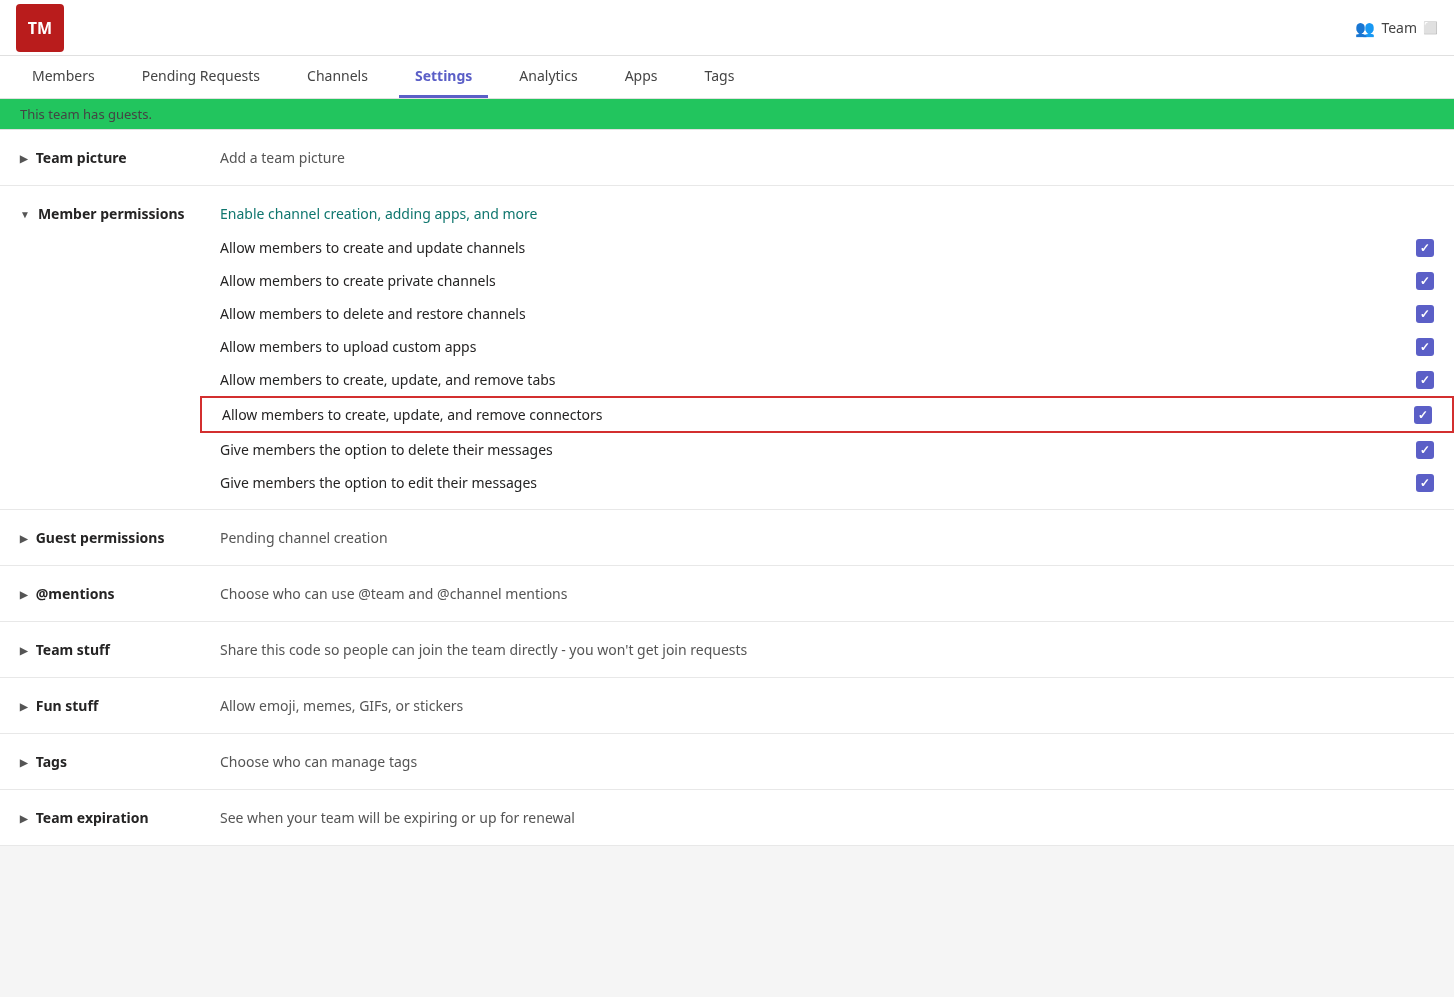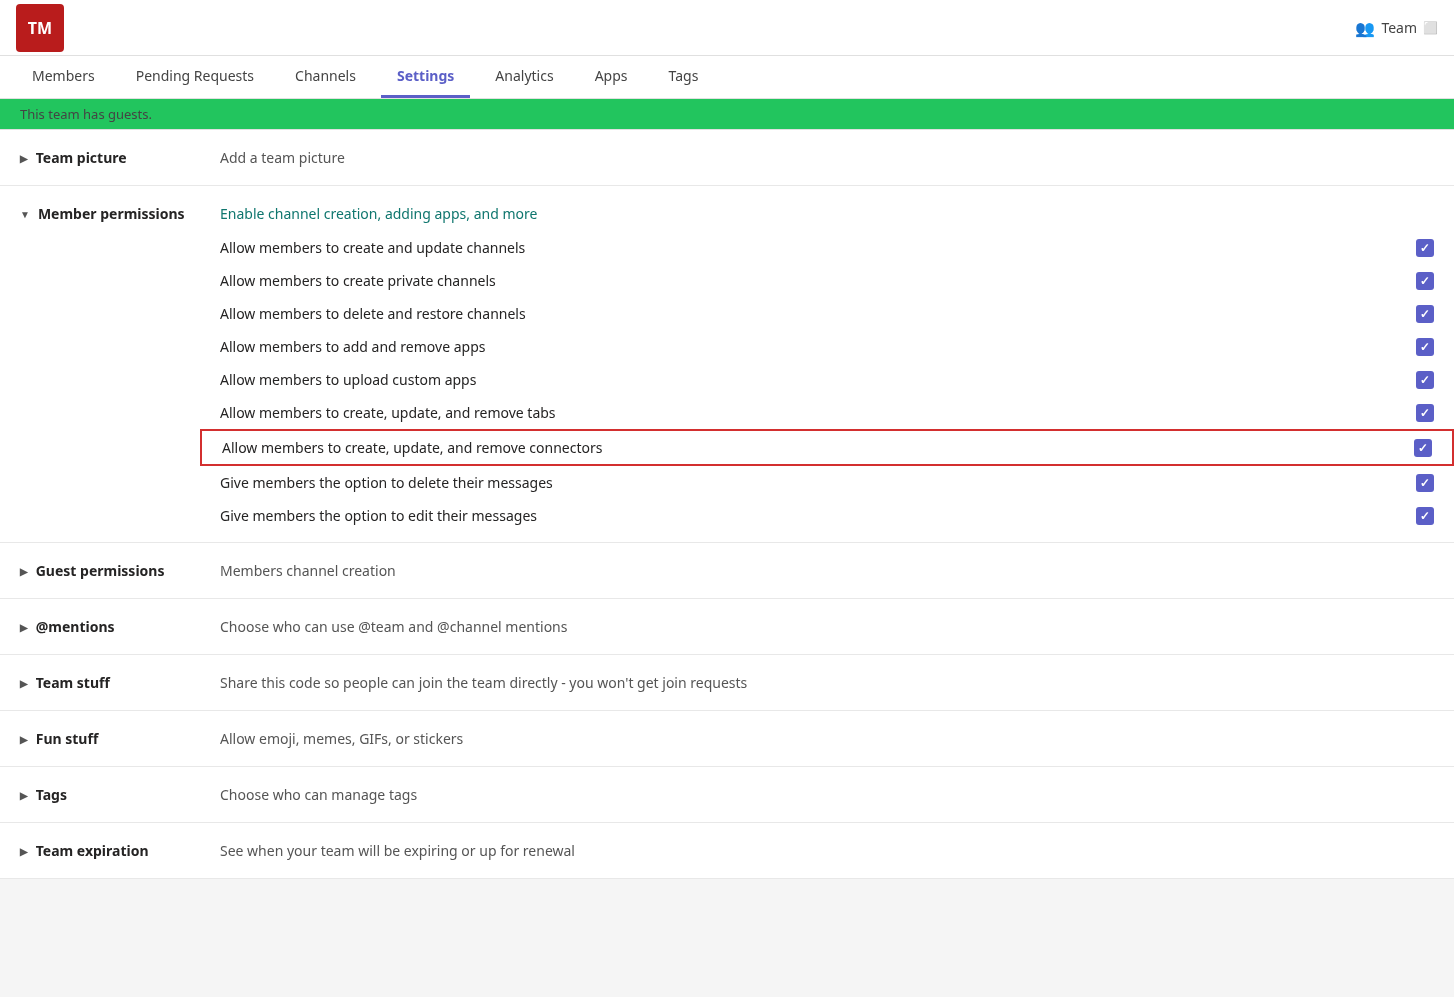--- a/index.html
+++ b/index.html
@@ -44,21 +44,21 @@
       font-size: 14px;
     }
 
     
     .nav-tabs {
       background: #fff;
       display: flex;
       align-items: center;
       padding: 0 16px;
       border-bottom: 1px solid #e0e0e0;
-      gap: 9px;
+      gap: 15px;
     }
     .nav-tab {
       padding: 10px 16px;
       cursor: pointer;
       font-size: 14px;
       color: #444;
       border-bottom: 3px solid transparent;
       white-space: nowrap;
       text-decoration: none;
     }
@@ -224,26 +224,20 @@
         </div>
       </div>
 
       <div class="perm-row">
         <span class="permission-label">Allow members to delete and restore channels</span>
         <div class="checkbox-wrapper">
           <div class="checkbox-checked"></div>
         </div>
       </div>
 
-      <div class="perm-row">
-        <span class="permission-label">Allow members to add and remove apps</span>
-        <div class="checkbox-wrapper">
-          <div class="checkbox-checked"></div>
-        </div>
-      </div>
 
       <div class="perm-row">
         <span class="permission-label">Allow members to upload custom apps</span>
         <div class="checkbox-wrapper">
           <div class="checkbox-checked"></div>
         </div>
       </div>
 
       <div class="perm-row">
         <span class="permission-label">Allow members to create, update, and remove tabs</span>
@@ -274,21 +268,21 @@
       </div>
 
     </div>
   </div>
 
   <div class="section-row">
     <div class="section-toggle">
       <span class="arrow">▶</span>
       <span>Guest permissions</span>
     </div>
-    <div class="section-desc">Members channel creation</div>
+    <div class="section-desc">Pending channel creation</div>
   </div>
 
   <div class="section-row">
     <div class="section-toggle">
       <span class="arrow">▶</span>
       <span>@mentions</span>
     </div>
     <div class="section-desc">Choose who can use @team and @channel mentions</div>
   </div>
 

